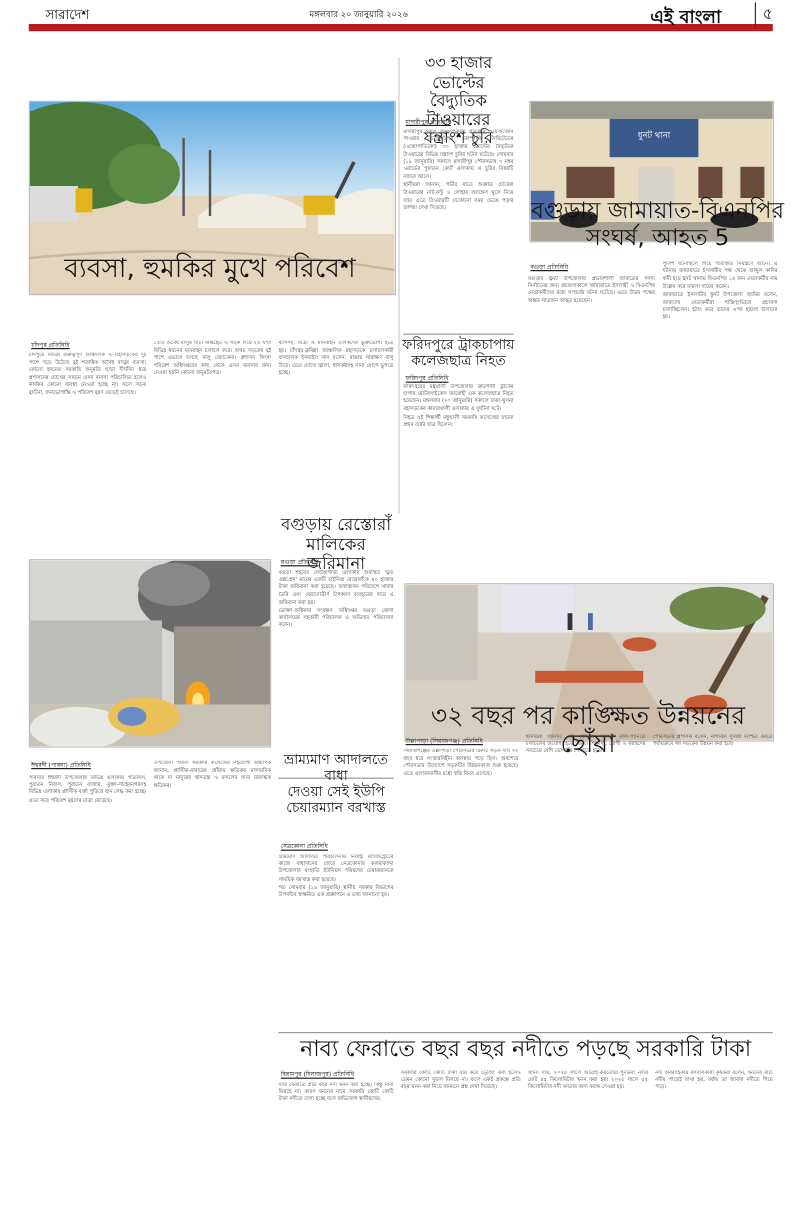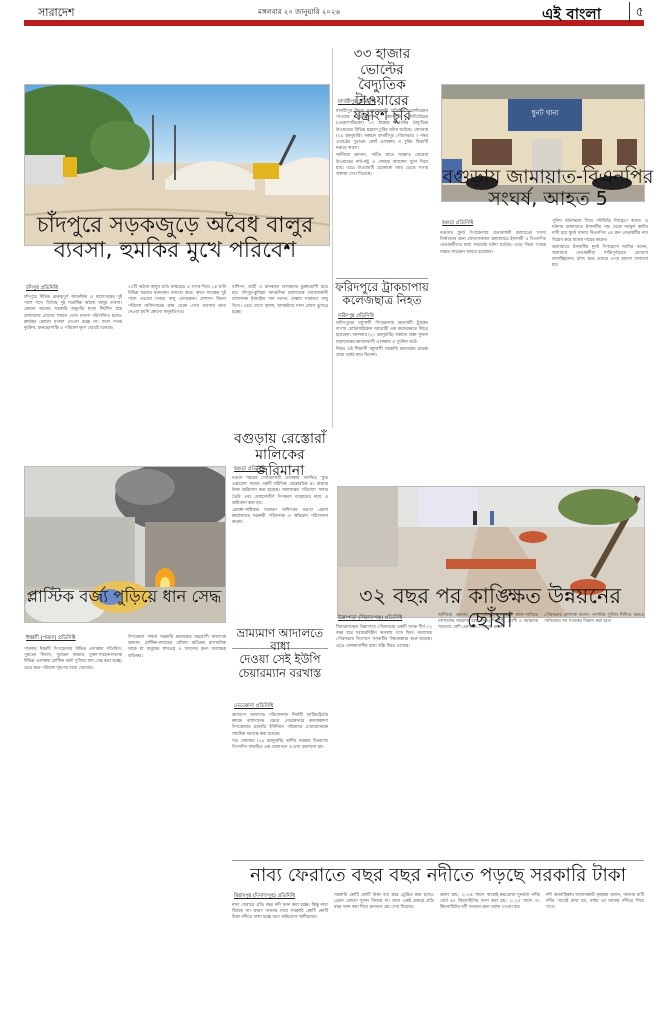--- a/index.html
+++ b/index.html
@@ -46,21 +46,20 @@
     <rect x="38" y="72" width="14" height="20" fill="#e3b51d"></rect>
     <rect x="228" y="78" width="26" height="16" fill="#e3b51d"></rect>
     <line x1="270" y1="50" x2="255" y2="80" stroke="#444" stroke-width="3"></line>
     <line x1="128" y1="30" x2="128" y2="95" stroke="#555" stroke-width="2"></line>
     <line x1="150" y1="40" x2="150" y2="95" stroke="#555" stroke-width="2"></line>
     <path d="M0 130 Q150 115 304 140" stroke="#c9b898" stroke-width="2" fill="none"></path>
   </svg>
 </div>
 
 <div class="abs hl" style="left:20px;top:212px;width:310px;font-size:22px;">
-  <div>চাঁদপুরে সড়কজুড়ে অবৈধ বালুর</div>
   <div>ব্যবসা, হুমকির মুখে পরিবেশ</div>
 </div>
 <div class="abs byline" style="left:26px;top:284px;">চাঁদপুর প্রতিনিধি</div>
 <div class="abs col" style="left:24px;top:294px;width:98px;height:92px;">
     <p>চাঁদপুরে বিভিন্ন গুরুত্বপূর্ণ আঞ্চলিক ও মহাসড়কের দুই পাশে গড়ে উঠেছে দুই শতাধিক অবৈধ বালুর ব্যবসা। কোনো ধরনের সরকারি অনুমতি ছাড়া দীর্ঘদিন ধরে প্রশাসনের চোখের সামনে এসব ব্যবসা পরিচালিত হলেও কার্যকর কোনো ব্যবস্থা নেওয়া হচ্ছে না। ফলে সড়ক দুর্ঘটনা, জনভোগান্তি ও পরিবেশ দূষণ বেড়েই চলেছে।</p>
   </div>
 <div class="abs col" style="left:128px;top:284px;width:98px;height:102px;">
     <p>১৫টি অবৈধ বালুর ঘাট। বাল্কহেড ও সড়ক দিয়ে ২৪ ঘণ্টা বিভিন্ন ধরনের যানবাহন চলাচল করে। অথচ সড়কের দুই পাশে এভাবে চলছে বালু বেচাকেনা। প্রশাসন কিংবা পরিবেশ অধিদপ্তরের কাছ থেকে এসব ব্যবসার জন্য নেওয়া হয়নি কোনো অনুমতিপত্র।</p>
   </div>
 <div class="abs col" style="left:232px;top:284px;width:96px;height:102px;">
@@ -129,21 +128,20 @@
     <rect x="120" y="55" width="80" height="75" fill="#9a938a"></rect>
     <ellipse cx="140" cy="115" rx="10" ry="14" fill="#f6a41e"></ellipse>
     <ellipse cx="140" cy="118" rx="5" ry="8" fill="#ffe680"></ellipse>
     <rect x="0" y="120" width="200" height="35" fill="#c9c3b5"></rect>
     <ellipse cx="40" cy="140" rx="40" ry="18" fill="#e8e8e4"></ellipse>
     <ellipse cx="95" cy="130" rx="30" ry="16" fill="#e9c25a"></ellipse>
     <ellipse cx="85" cy="130" rx="12" ry="8" fill="#6a8ac8"></ellipse>
   </svg>
 </div>
 <div class="abs hl" style="left:18px;top:588px;width:212px;font-size:16.5px;">
-  <div>প্লাস্টিক বর্জ্য পুড়িয়ে ধান সেদ্ধ</div>
 </div>
 <div class="abs byline" style="left:26px;top:634px;">ঈশ্বরদী (পাবনা) প্রতিনিধি</div>
 <div class="abs col" style="left:24px;top:646px;width:98px;height:374px;">
   <p>পাবনার ঈশ্বরদী উপজেলার বিভিন্ন এলাকায় পতিবিল, পুরাতন নিবাস, পুরাতন বাজার, মুক্তা-সাহেবনগরসহ বিভিন্ন এলাকায় প্লাস্টিক বর্জ্য পুড়িয়ে ধান সেদ্ধ করা হচ্ছে। এতে করে পরিবেশ দূষণের মাত্রা বেড়েছে।</p>
 </div>
 <div class="abs col" style="left:128px;top:634px;width:98px;height:386px;">
   <p>উপজেলা পাবনা সরকারি কলেজের সহযোগী অধ্যাপক জানান, প্লাস্টিক-রাবারের ধোঁয়ায় ক্ষতিকর রাসায়নিক থাকে যা মানুষের শ্বাসতন্ত্র ও ফসলের জন্য মারাত্মক ক্ষতিকর।</p>
 </div>
 
 <div class="abs hl" style="left:230px;top:430px;width:100px;font-size:14px;">

